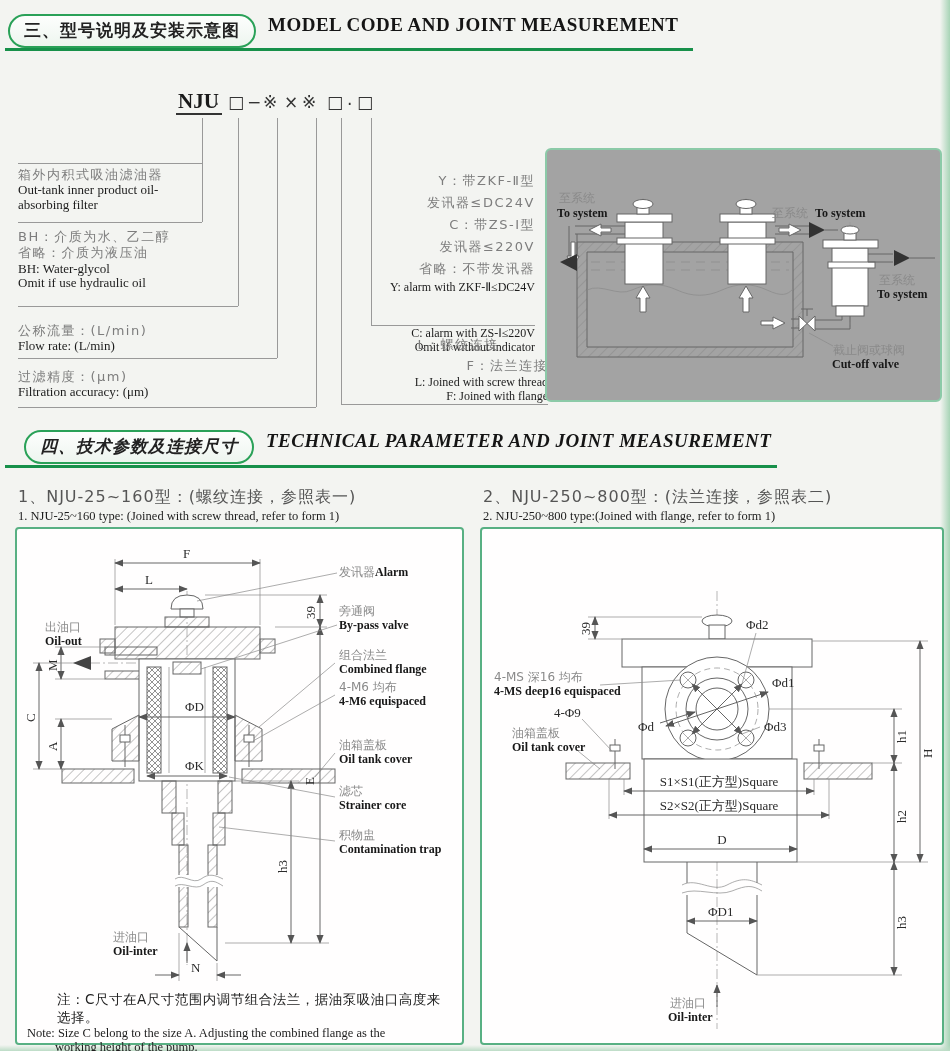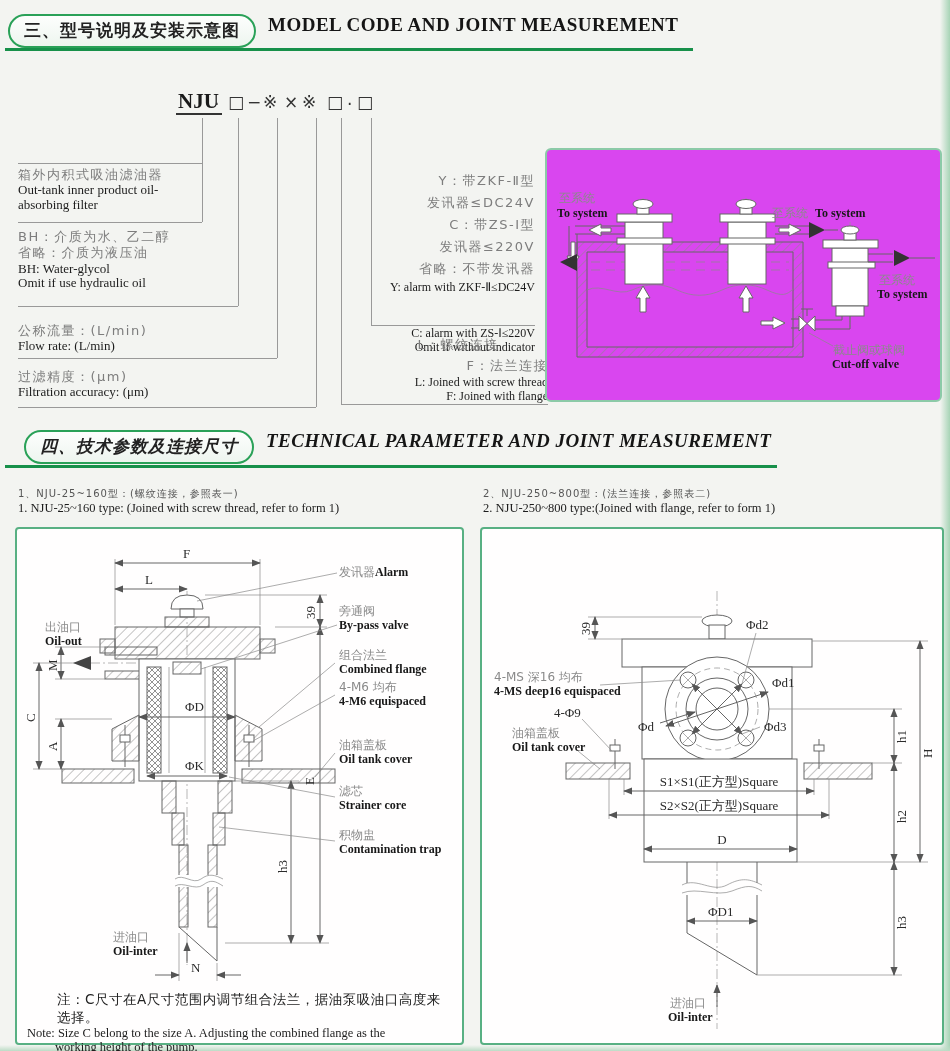--- a/index.html
+++ b/index.html
@@ -25,24 +25,24 @@
         font-size:21px;color:#1a1a1a;border-bottom:2px solid #333;padding:0 3px 0 2px;line-height:1.1;}
   .vline{position:absolute;width:1px;background:#999;}
   .hline{position:absolute;height:1px;background:#999;}
   .lbl{position:absolute;line-height:1.25;}
   .lbl .c{font-size:13px;letter-spacing:1.5px;color:#7d7d7d;font-family:"DejaVu Sans",sans-serif;}
   .lbl .e{font-size:13px;color:#1c1c1c;font-family:"Liberation Serif",serif;line-height:1.12;}
   .ralign{text-align:right;}
 
   
   .panel{position:absolute;background:#fffefe;border:2px solid #58b083;border-radius:4px;}
-  .panel-lite{position:absolute;background:#d946ef;border:2px solid #8ccaa8;border-radius:6px;}
+  .panel-lite{position:absolute;background:#a3a3a3;border:2px solid #8ccaa8;border-radius:6px;}
 
   .subt{position:absolute;line-height:1.3;}
-  .subt .c{font-size:10px;color:#555;letter-spacing:1px;font-family:"DejaVu Sans",sans-serif;}
+  .subt .c{font-size:16px;color:#555;letter-spacing:1px;font-family:"DejaVu Sans",sans-serif;}
   .subt .e{font-size:12.5px;color:#1c1c1c;font-family:"Liberation Serif",serif;}
 
   .note{position:absolute;line-height:1.3;}
   .note .c{font-size:13.5px;color:#222;letter-spacing:.5px;font-family:"DejaVu Sans",sans-serif;margin-left:30px;}
   .note .e{font-size:12.5px;color:#1c1c1c;font-family:"Liberation Serif",serif;line-height:1.15;}
   .note .e2{margin-left:28px;}
 
   svg{display:block;}
   svg text{font-family:"DejaVu Sans",sans-serif;}
   svg .cnt{fill:#8a8a8a;font-size:12px;}

